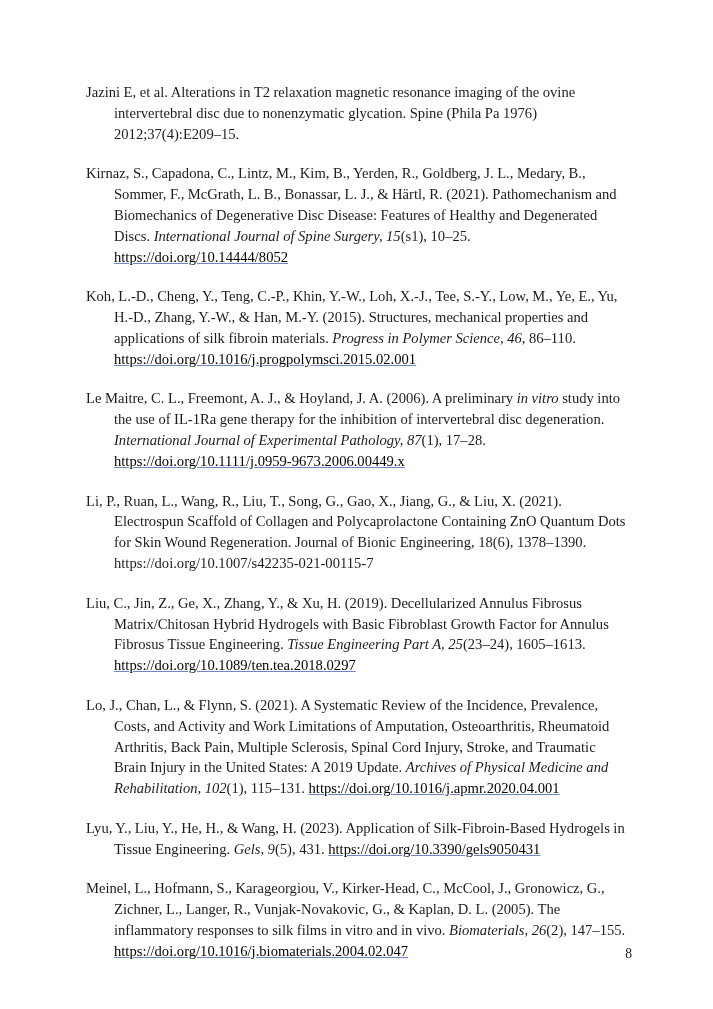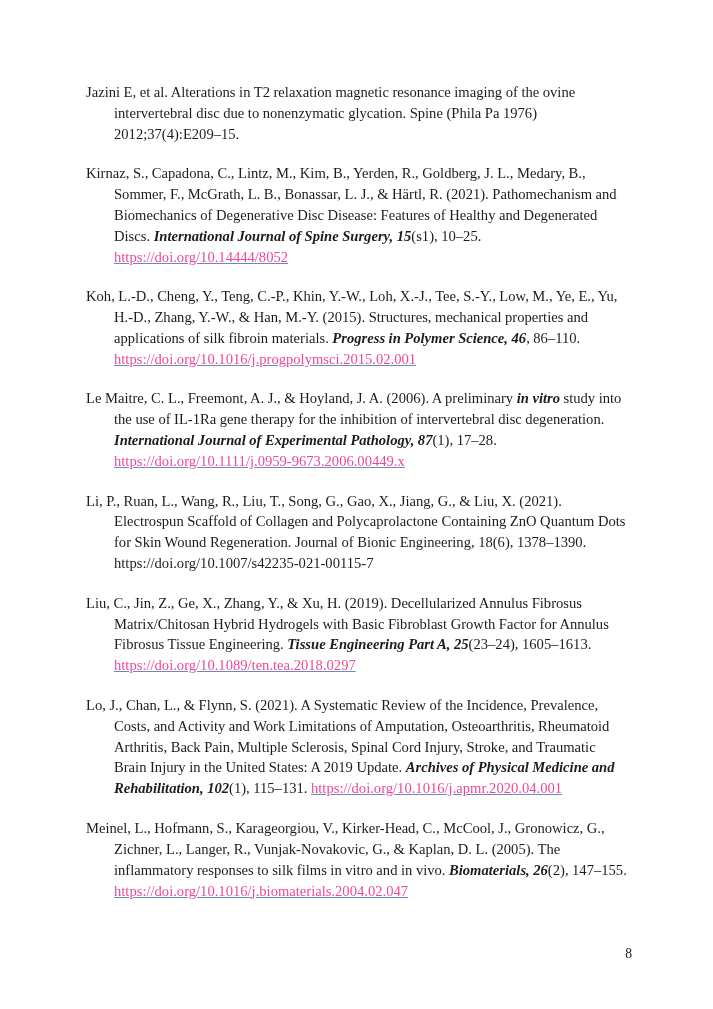--- a/index.html
+++ b/index.html
@@ -35,23 +35,23 @@
     padding-left: 28px;
     text-indent: -28px;
     margin: 0 0 18.5px 0;
     color: #1c1c1c;
     word-spacing: -0.1px;
   }
   .reference-entry:last-child {
     margin-bottom: 0;
   }
   .ref-seg { }
-  .ref-italic { font-style: italic; font-weight: bold; }
+  .ref-italic { font-style: italic; }
   .ref-link {
-    color: #ec4899;
+    color: #000000;
     text-decoration: underline;
     text-decoration-color: #6c87c4;
     text-underline-offset: 1px;
   }
   #page-number {
     position: absolute;
     left: 0;
     top: 946px;
     width: 632px;
     text-align: right;
@@ -67,18 +67,19 @@
 <div id="page">
 
   <div id="reference-list">
       <p class="reference-entry"><span class="ref-seg">Jazini E, et al. Alterations in T2 relaxation magnetic resonance imaging of the ovine intervertebral disc due to nonenzymatic glycation. Spine (Phila Pa 1976) 2012;37(4):E209–15.</span></p>
       <p class="reference-entry"><span class="ref-seg">Kirnaz, S., Capadona, C., Lintz, M., Kim, B., Yerden, R., Goldberg, J. L., Medary, B., Sommer, F., McGrath, L. B., Bonassar, L. J., &amp; Härtl, R. (2021). Pathomechanism and Biomechanics of Degenerative Disc Disease: Features of Healthy and Degenerated Discs. </span><em class="ref-seg ref-italic">International Journal of Spine Surgery, 15</em><span class="ref-seg">(s1), 10–25. </span><a class="ref-link" href="#">https://doi.org/10.14444/8052</a></p>
       <p class="reference-entry"><span class="ref-seg">Koh, L.-D., Cheng, Y., Teng, C.-P., Khin, Y.-W., Loh, X.-J., Tee, S.-Y., Low, M., Ye, E., Yu, H.-D., Zhang, Y.-W., &amp; Han, M.-Y. (2015). Structures, mechanical properties and applications of silk fibroin materials. </span><em class="ref-seg ref-italic">Progress in Polymer Science, 46</em><span class="ref-seg">, 86–110. </span><a class="ref-link" href="#">https://doi.org/10.1016/j.progpolymsci.2015.02.001</a></p>
       <p class="reference-entry"><span class="ref-seg">Le Maitre, C. L., Freemont, A. J., &amp; Hoyland, J. A. (2006). A preliminary </span><em class="ref-seg ref-italic">in vitro</em><span class="ref-seg"> study into the use of IL-1Ra gene therapy for the inhibition of intervertebral disc degeneration. </span><em class="ref-seg ref-italic">International Journal of Experimental Pathology, 87</em><span class="ref-seg">(1), 17–28. </span><a class="ref-link" href="#">https://doi.org/10.1111/j.0959-9673.2006.00449.x</a></p>
       <p class="reference-entry"><span class="ref-seg">Li, P., Ruan, L., Wang, R., Liu, T., Song, G., Gao, X., Jiang, G., &amp; Liu, X. (2021). Electrospun Scaffold of Collagen and Polycaprolactone Containing ZnO Quantum Dots for Skin Wound Regeneration. Journal of Bionic Engineering, 18(6), 1378–1390. https://doi.org/10.1007/s42235-021-00115-7</span></p>
       <p class="reference-entry"><span class="ref-seg">Liu, C., Jin, Z., Ge, X., Zhang, Y., &amp; Xu, H. (2019). Decellularized Annulus Fibrosus Matrix/Chitosan Hybrid Hydrogels with Basic Fibroblast Growth Factor for Annulus Fibrosus Tissue Engineering. </span><em class="ref-seg ref-italic">Tissue Engineering Part A, 25</em><span class="ref-seg">(23–24), 1605–1613. </span><a class="ref-link" href="#">https://doi.org/10.1089/ten.tea.2018.0297</a></p>
       <p class="reference-entry"><span class="ref-seg">Lo, J., Chan, L., &amp; Flynn, S. (2021). A Systematic Review of the Incidence, Prevalence, Costs, and Activity and Work Limitations of Amputation, Osteoarthritis, Rheumatoid Arthritis, Back Pain, Multiple Sclerosis, Spinal Cord Injury, Stroke, and Traumatic Brain Injury in the United States: A 2019 Update. </span><em class="ref-seg ref-italic">Archives of Physical Medicine and Rehabilitation, 102</em><span class="ref-seg">(1), 115–131. </span><a class="ref-link" href="#">https://doi.org/10.1016/j.apmr.2020.04.001</a></p>
+      <p class="reference-entry"><span class="ref-seg">Lyu, Y., Liu, Y., He, H., &amp; Wang, H. (2023). Application of Silk-Fibroin-Based Hydrogels in Tissue Engineering. </span><em class="ref-seg ref-italic">Gels, 9</em><span class="ref-seg">(5), 431. </span><a class="ref-link" href="#">https://doi.org/10.3390/gels9050431</a></p>
       <p class="reference-entry"><span class="ref-seg">Meinel, L., Hofmann, S., Karageorgiou, V., Kirker-Head, C., McCool, J., Gronowicz, G., Zichner, L., Langer, R., Vunjak-Novakovic, G., &amp; Kaplan, D. L. (2005). The inflammatory responses to silk films in vitro and in vivo. </span><em class="ref-seg ref-italic">Biomaterials, 26</em><span class="ref-seg">(2), 147–155. </span><a class="ref-link" href="#">https://doi.org/10.1016/j.biomaterials.2004.02.047</a></p>
     </div>
 
   <div id="page-number">8</div>
 
 </div>
 
 </body></html>

